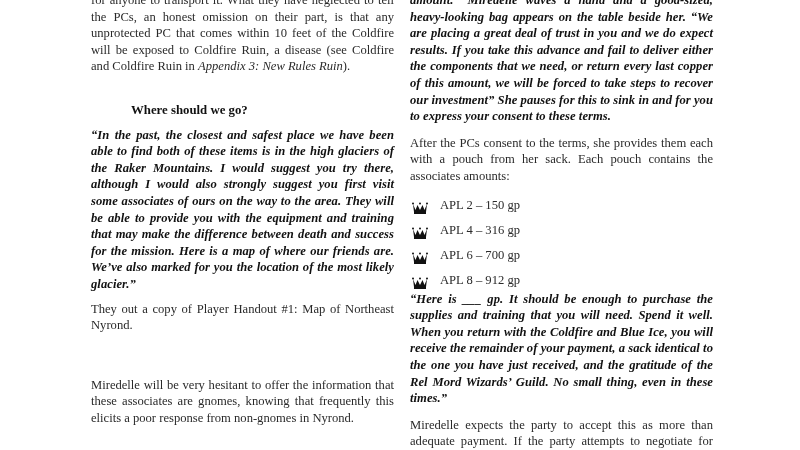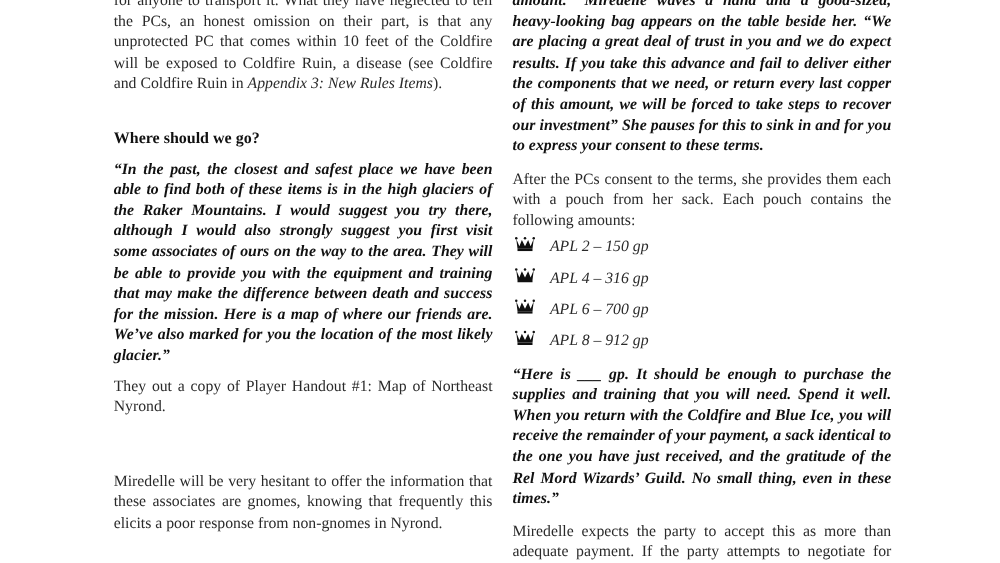--- a/index.html
+++ b/index.html
@@ -11,52 +11,52 @@
     }
     .col {
       position: absolute; top: 0; width: 303px;
       font-size: 12.6px; line-height: 16.6px;
     }
     .col.left { left: 91px; top: -8px; }
     .col.right { left: 410px; top: -8px; }
     p { margin: 0; text-align: justify; }
     .normal { color: #2a2a2a; }
     .boxed { font-weight: bold; font-style: italic; color: #111; letter-spacing: 0.05px; }
-    .heading { font-weight: bold; color: #111; font-size: 12.8px; }
+    .heading { font-weight: bold; color: #111; font-size: 12.8px; margin-left: 40px; }
     .gap-s { height: 8px; }
     .gap-m { height: 10px; }
     .gap-l { height: 27px; }
     ul.apl { list-style: none; margin: 0; padding: 0; }
-    ul.apl li { display: flex; align-items: flex-start; height: 25px; font-style: italic; }
+    ul.apl li { display: flex; align-items: flex-end; height: 25px; }
     .crown { width: 16px; height: 12px; margin-right: 12px; margin-left: 2px; display: inline-block; }
     .crown svg { width: 16px; height: 12px; display: block; }
     .apl-text { color: #2a2a2a; }
     .it { font-style: italic; }
   </style>
 </head>
 <body>
 
 <div class="col left">
-  <p class="normal"><span>for anyone to transport it. What they have neglected to tell the PCs, an honest omission on their part, is that any unprotected PC that comes within 10 feet of the Coldfire will be exposed to Coldfire Ruin, a disease (see Coldfire and Coldfire Ruin in </span><span class="it">Appendix 3: New Rules Items</span><span>).</span></p>
+  <p class="normal"><span>for anyone to transport it. What they have neglected to tell the PCs, an honest omission on their part, is that any unprotected PC that comes within 10 feet of the Coldfire will be exposed to Coldfire Ruin, a disease (see Coldfire and Coldfire Ruin in </span><span class="it">Appendix 3: New Rules Ruin</span><span>).</span></p>
   <div class="gap-l"></div>
   <p class="heading">Where should we go?</p>
   <div class="gap-s"></div>
   <p class="boxed">“In the past, the closest and safest place we have been able to find both of these items is in the high glaciers of the Raker Mountains. I would suggest you try there, although I would also strongly suggest you first visit some associates of ours on the way to the area. They will be able to provide you with the equipment and training that may make the difference between death and success for the mission. Here is a map of where our friends are. We’ve also marked for you the location of the most likely glacier.”</p>
   <div class="gap-s"></div>
   <p class="normal">They out a copy of Player Handout #1: Map of Northeast Nyrond.</p>
   <div class="gap-l"></div>
   <div class="gap-s"></div>
   <div class="gap-s"></div>
   <p class="normal">Miredelle will be very hesitant to offer the information that these associates are gnomes, knowing that frequently this elicits a poor response from non-gnomes in Nyrond.</p>
 </div>
 
 <div class="col right">
   <p class="boxed">amount.” Miredelle waves a hand and a good-sized, heavy-looking bag appears on the table beside her. “We are placing a great deal of trust in you and we do expect results. If you take this advance and fail to deliver either the components that we need, or return every last copper of this amount, we will be forced to take steps to recover our investment” She pauses for this to sink in and for you to express your consent to these terms.</p>
   <div class="gap-m"></div>
-  <p class="normal">After the PCs consent to the terms, she provides them each with a pouch from her sack. Each pouch contains the following amounts:</p>
+  <p class="normal">After the PCs consent to the terms, she provides them each with a pouch from her sack. Each pouch contains the associates amounts:</p>
   <div style="height:4px"></div>
   <ul class="apl">
     <li>
       <span class="crown">
           <svg viewBox="0 0 16 12">
             <path d="M1 2 L3.5 8 L5.5 3 L8 8 L10.5 3 L12.5 8 L15 2 L14 10 L2 10 Z" fill="#111"></path>
             <rect x="2" y="10" width="12" height="2" fill="#111"></rect>
             <circle cx="1" cy="1.5" r="1" fill="#111"></circle>
             <circle cx="8" cy="1.5" r="1" fill="#111"></circle>
             <circle cx="15" cy="1.5" r="1" fill="#111"></circle>

